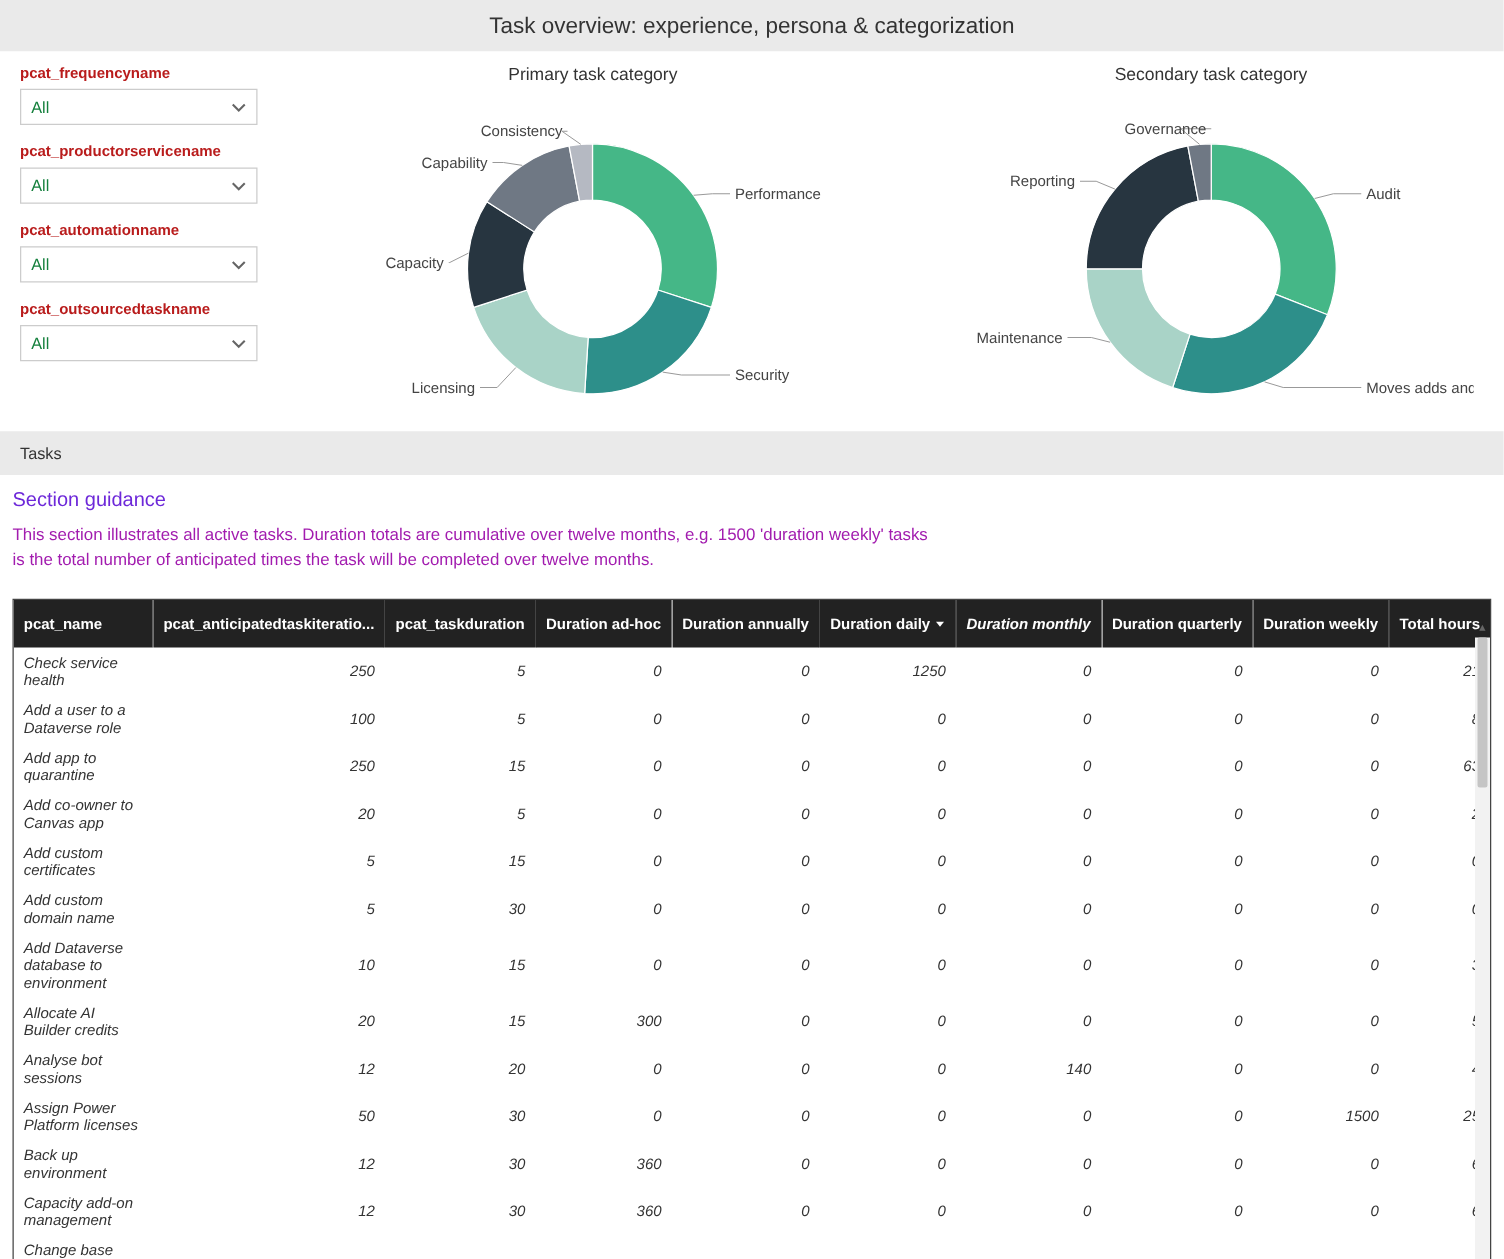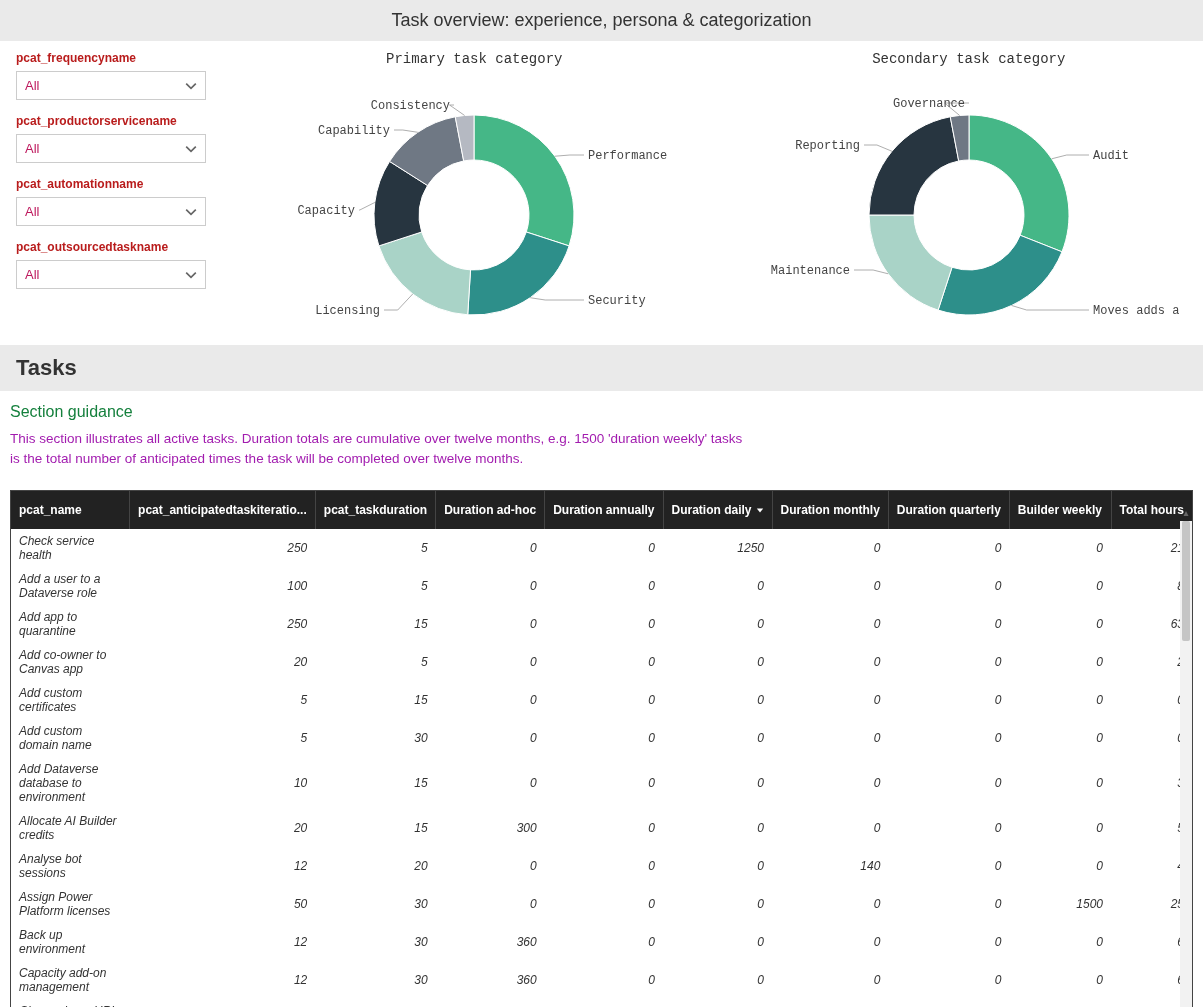--- a/index.html
+++ b/index.html
@@ -35,35 +35,34 @@
     color: #b91c1c;
     margin-bottom: 6px;
   }
   .filter-dropdown {
     border: 1px solid #ccc;
     padding: 6px 8px;
     display: flex;
     justify-content: space-between;
     align-items: center;
     font-size: 13px;
-    color: #be185d;
+    color: #15803d;
     cursor: pointer;
     background: #fff;
   }
   .chevron {
     width: 12px; height: 12px;
     display: inline-block;
   }
   .chevron svg { width: 12px; height: 12px; }
   .charts {
     flex: 1;
     display: flex;
     gap: 58px;
     padding-left: 30px;
-    font-family: Liberation Mono, monospace;
   }
   .chart-block {
     flex: 1;
     display: flex;
     flex-direction: column;
     align-items: center;
   }
   .chart-title {
     font-size: 14px;
     color: #333;
@@ -71,28 +70,27 @@
   }
   .donut-wrap {
     position: relative;
     width: 420px;
     height: 260px;
   }
   .donut-wrap svg { width: 100%; height: 100%; }
   .tasks-header {
     background: #eaeaea;
     padding: 10px 16px;
-    font-size: 22px;
+    font-size: 13px;
     color: #333;
-    font-weight: bold;
   }
   .guidance-title {
     font-size: 16px;
     padding: 12px 16px 4px 10px;
-    color: #15803d;
+    color: #6d28d9;
   }
   .guidance-text {
     font-size: 13.5px;
     padding: 4px 16px 16px 10px;
     color: #a21caf;
     max-width: 760px;
     line-height: 1.5;
   }
   .table-outer {
     margin: 4px 10px 0 10px;
@@ -252,23 +250,23 @@
     <thead>
       <tr id="thead-row">
           <th style="width: 290px;">pcat_name</th>
           <th style="width: 165px;">pcat_anticipatedtaskiteratio...</th>
           <th style="width: 95px;">pcat_taskduration</th>
           <th style="width: 95px;">Duration ad-hoc</th>
           <th style="width: 100px; text-align: center;">Duration annually</th>
           <th style="width: 90px;">Duration daily<span class="sort-desc"><svg viewBox="0 0 10 10">
                 <path d="M1 3 L5 8 L9 3 Z" fill="#fff"></path>
               </svg></span></th>
-          <th style="width: 105px;">Duration monthly</th>
+          <th style="width: 105px; font-style: italic;">Duration monthly</th>
           <th style="width: 110px;">Duration quarterly</th>
-          <th style="width: 105px;">Builder weekly</th>
+          <th style="width: 105px;">Duration weekly</th>
           <th style="width: 80px;">Total hours</th>
         </tr>
     </thead>
     <tbody id="tbody">
         <tr>
           <td class="name">Check service health</td>
           <td class="num red">250</td>
           <td class="num">5</td>
           <td class="num">0</td>
           <td class="num">0</td>

